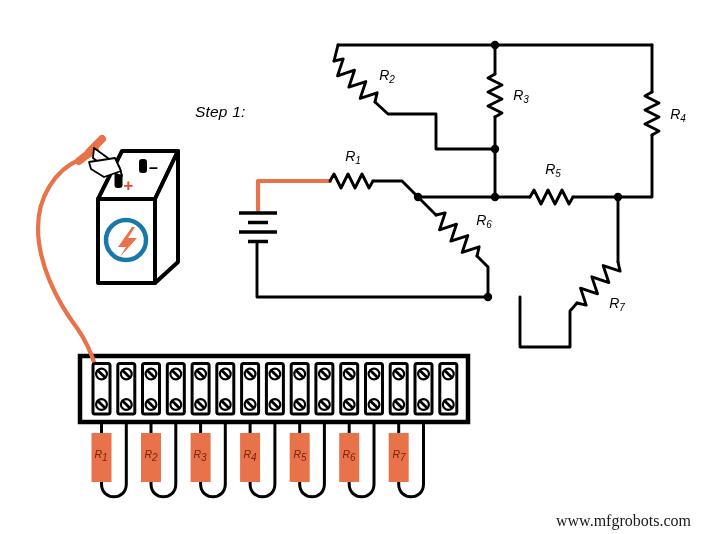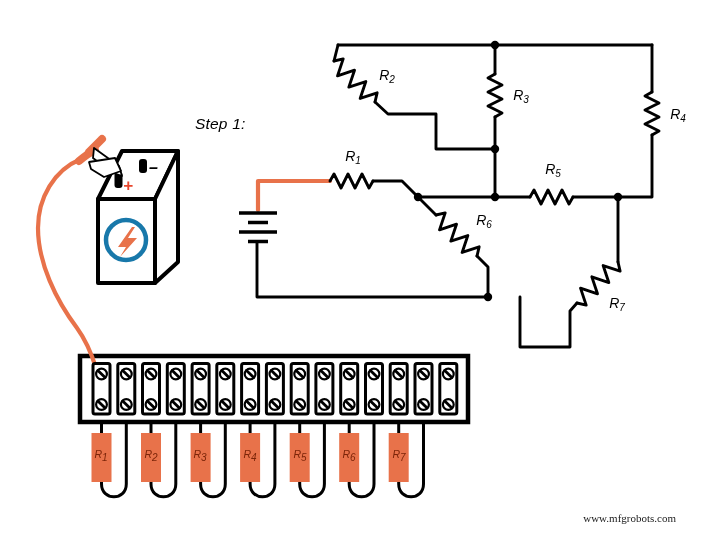--- a/index.html
+++ b/index.html
@@ -7,21 +7,21 @@
          font-family:"Liberation Sans", sans-serif;}
   #stage svg{position:absolute;left:0;top:0;}
   .lbl{position:absolute;color:#000;font-size:14px;line-height:1;white-space:nowrap;font-style:italic;}
   .lbl .sub{font-size:10px;vertical-align:-0.28em;}
   .sch{width:34px;text-align:center;}
   .striplbl{width:26px;text-align:center;font-size:10.5px;color:var(--c-rlabel,#7b2408);}
   .step{font-size:15.5px;letter-spacing:0.2px;}
   .plus{color:var(--c-plus,#e8472e);font-size:17px;font-weight:bold;}
   .minus{color:#000;font-size:16px;font-weight:bold;}
   .watermark{position:absolute;left:556px;top:512px;width:120px;text-align:right;
-             font-family:"Liberation Serif", serif;font-size:11px;color:#1a1a1a;}
+             font-family:"Liberation Serif", serif;font-size:16px;color:#1a1a1a;}
   
   .blk{stroke:#000;fill:none;stroke-width:2.9;stroke-linecap:round;stroke-linejoin:round;}
   .plates{stroke:#000;fill:none;stroke-width:3.4;stroke-linecap:butt;}
   .dot{fill:#000;stroke:none;}
   .ow{stroke:var(--c-wire,#e8724a);fill:none;stroke-width:4.2;stroke-linecap:round;stroke-linejoin:round;}
   .owthick{stroke:var(--c-wire,#e8724a);fill:none;stroke-width:8;stroke-linecap:round;}
   .face{fill:#fff;stroke:#000;stroke-width:4;stroke-linejoin:round;}
   .post{fill:#000;stroke:none;}
   .emb{fill:#fff;stroke:var(--c-blue,#1878aa);stroke-width:4.5;}
   .bolt{fill:var(--c-wire,#e8724a);stroke:none;}
@@ -204,21 +204,21 @@
 
       <g>
         <path class="owthick" d="M79,161 C85,156 89,153 95,150"></path>
         <path class="owthick" d="M89,152 L102,139"></path>
         <path class="jaw" d="M94,148 L119,166 L122,176 L111,172 L93,158 Z"></path>
         <path class="jaw" d="M89,162 L115,158 L121,171 L104,177 L91,169 Z"></path>
       </g>
     </g>
   </svg>
 
-  <div class="lbl step" style="left:195px;top:116px">Step 1:</div>
+  <div class="lbl step" style="left:195px;top:104px">Step 1:</div>
 
   <div class="lbl sch" style="left:336px;top:149px"><span>R</span><span class="sub">1</span></div>
   <div class="lbl sch" style="left:370px;top:68px"><span>R</span><span class="sub">2</span></div>
   <div class="lbl sch" style="left:504px;top:88px"><span>R</span><span class="sub">3</span></div>
   <div class="lbl sch" style="left:661px;top:107px"><span>R</span><span class="sub">4</span></div>
   <div class="lbl sch" style="left:536px;top:162px"><span>R</span><span class="sub">5</span></div>
   <div class="lbl sch" style="left:467px;top:213px"><span>R</span><span class="sub">6</span></div>
   <div class="lbl sch" style="left:600px;top:296px"><span>R</span><span class="sub">7</span></div>
 
   <div class="lbl striplbl" style="left:88px;top:449px"><span>R</span><span class="sub">1</span></div>

